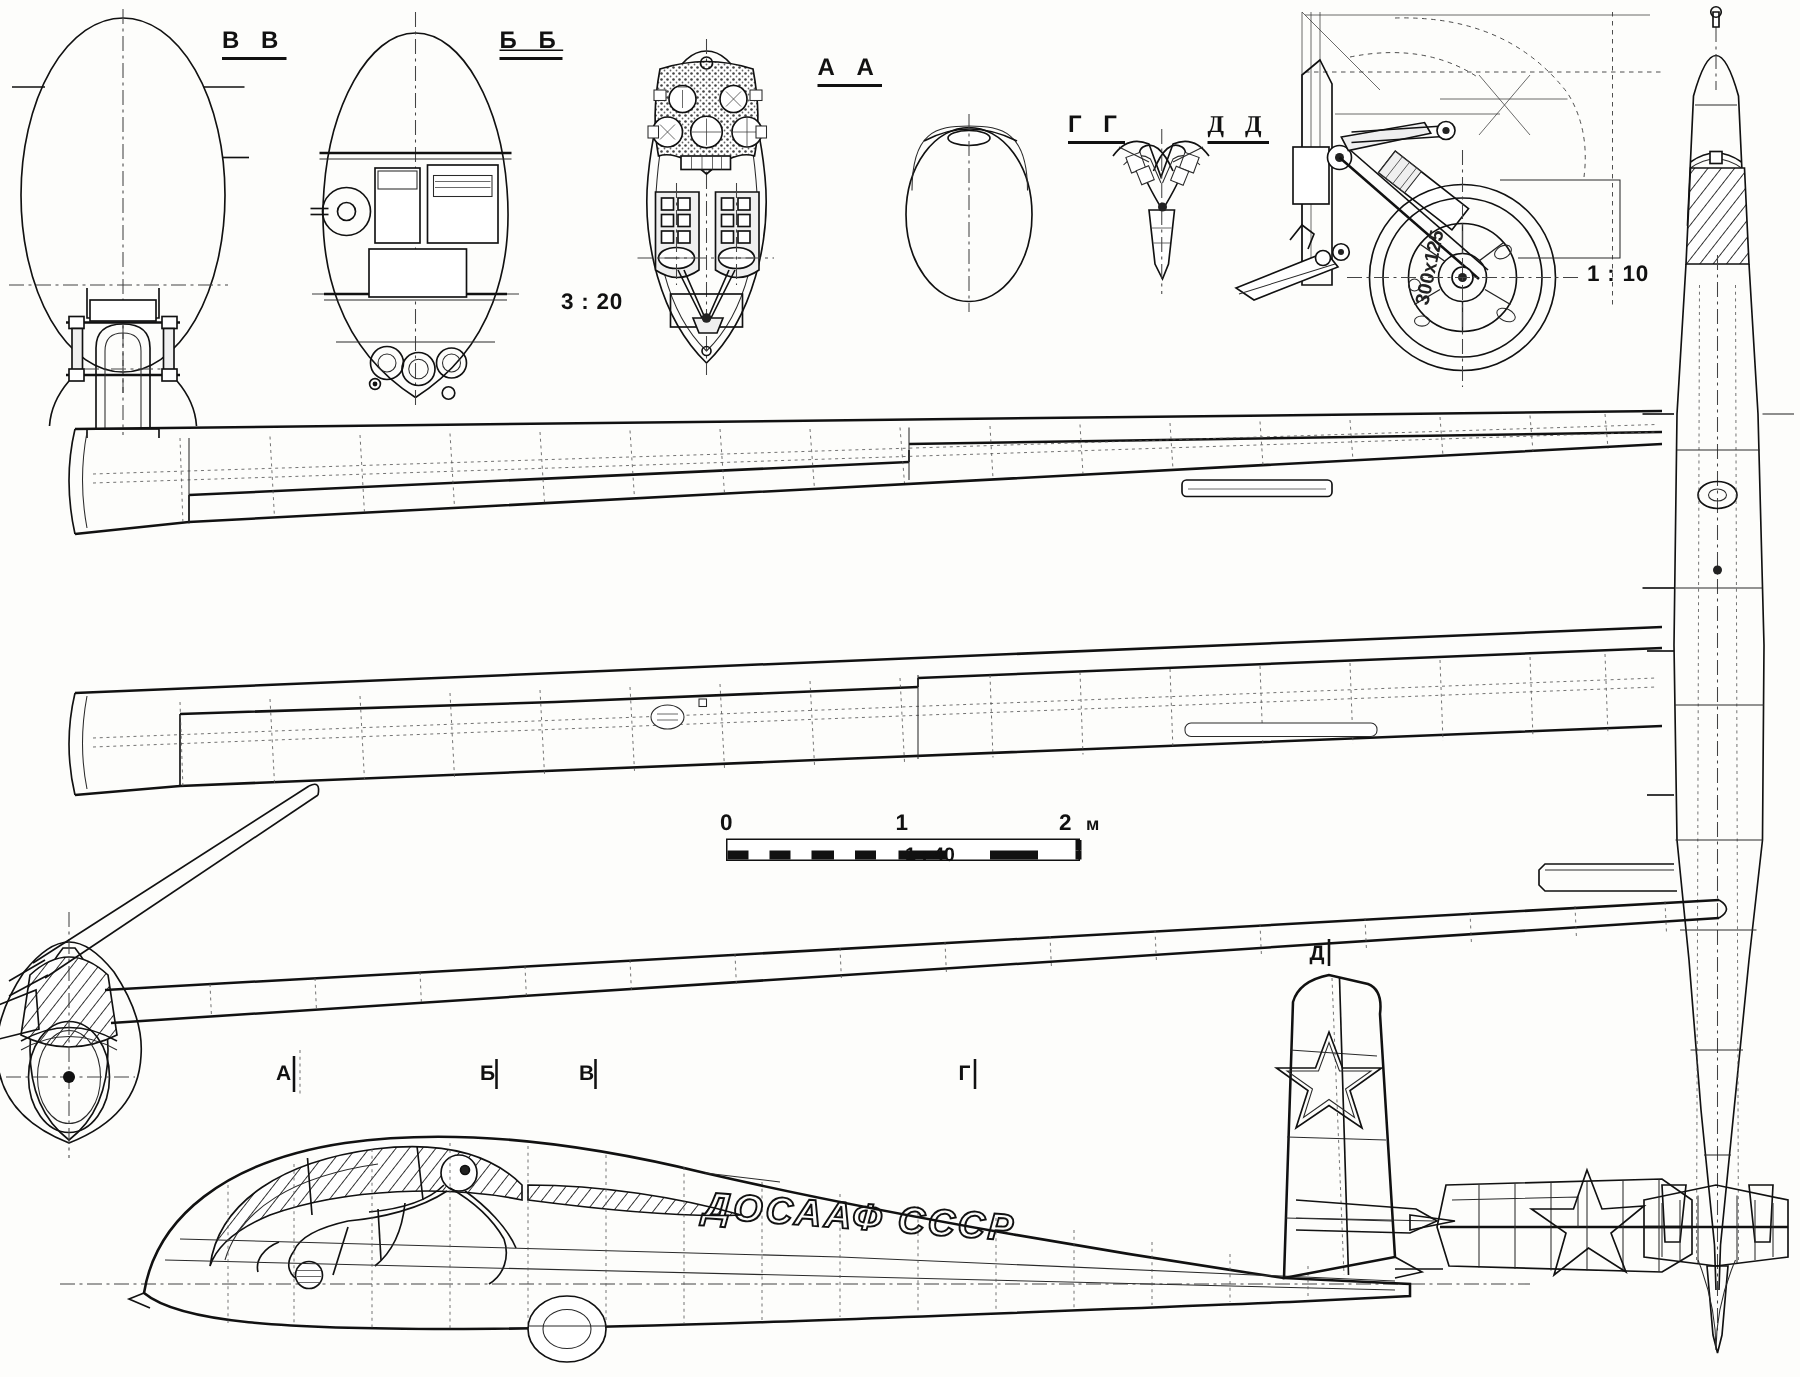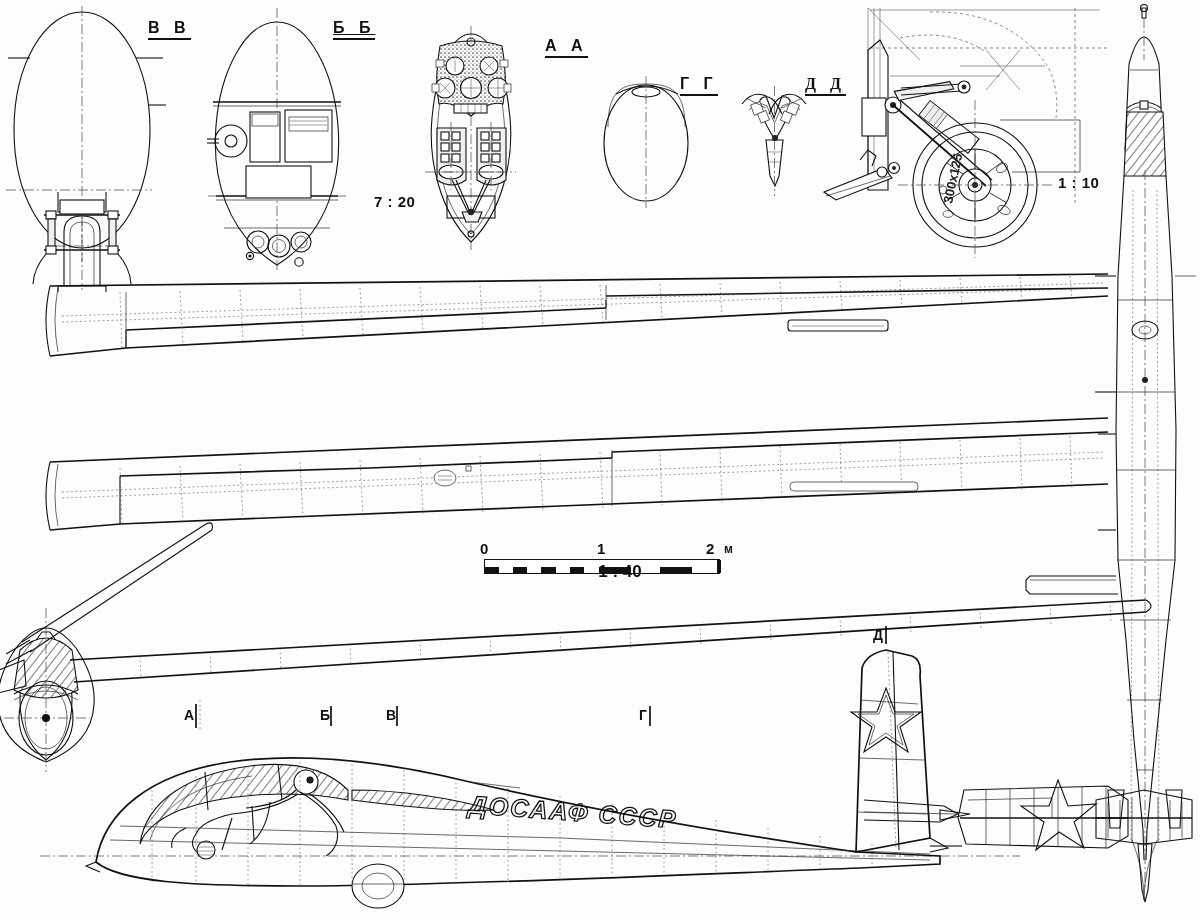--- a/index.html
+++ b/index.html
@@ -77,21 +77,21 @@
   .scalebar-bar .segtop {
     position: absolute;
     top: 0;
     height: 50%;
     background: #111;
   }
   .scalebar-label {
     position: absolute;
     width: 272px;
     text-align: center;
-    font-size: 17px;
+    font-size: 13px;
     font-weight: bold;
     color: #111;
     top: 22px;
   }
 </style>
 </head>
 <body>
 
 <div id="sheet">
 
@@ -648,25 +648,25 @@
     <line x1="886" y1="626" x2="886" y2="644" class="ln-h"></line>
   </g>
 </svg>
 
 <div class="lbl sec" style="left:148px; top:20px;">В В</div>
 
 <div class="lbl sec" style="left:333px; top:20px;text-decoration:underline;">Б Б</div>
 
 <div class="lbl sec" style="left:545px; top:38px;">А А</div>
 
-<div class="lbl sec" style="left:680px; top:76px;">Г Г</div>
+<div class="lbl sec" style="left:712px; top:76px;">Г Г</div>
 
 <div class="lbl sec" style="left:805px; top:76px;font-family:Liberation Serif, serif;">Д Д</div>
 
-<div class="lbl scale" style="left:374px; top:194px;">7 : 20</div>
+<div class="lbl scale" style="left:374px; top:194px;">3 : 20</div>
 
 <div class="lbl scale" style="left:1058px; top:175px;">1 : 10</div>
 
 <div class="scalebar-wrap" style="left:484px; top:540px;">
   <div class="scalebar-nums">
     <span style="left:-4px;">0</span>
     <span style="left:113px;">1</span>
     <span style="left:222px;">2</span>
     <span style="left:240px; font-size:12px; top:2px;">м</span>
   </div>

